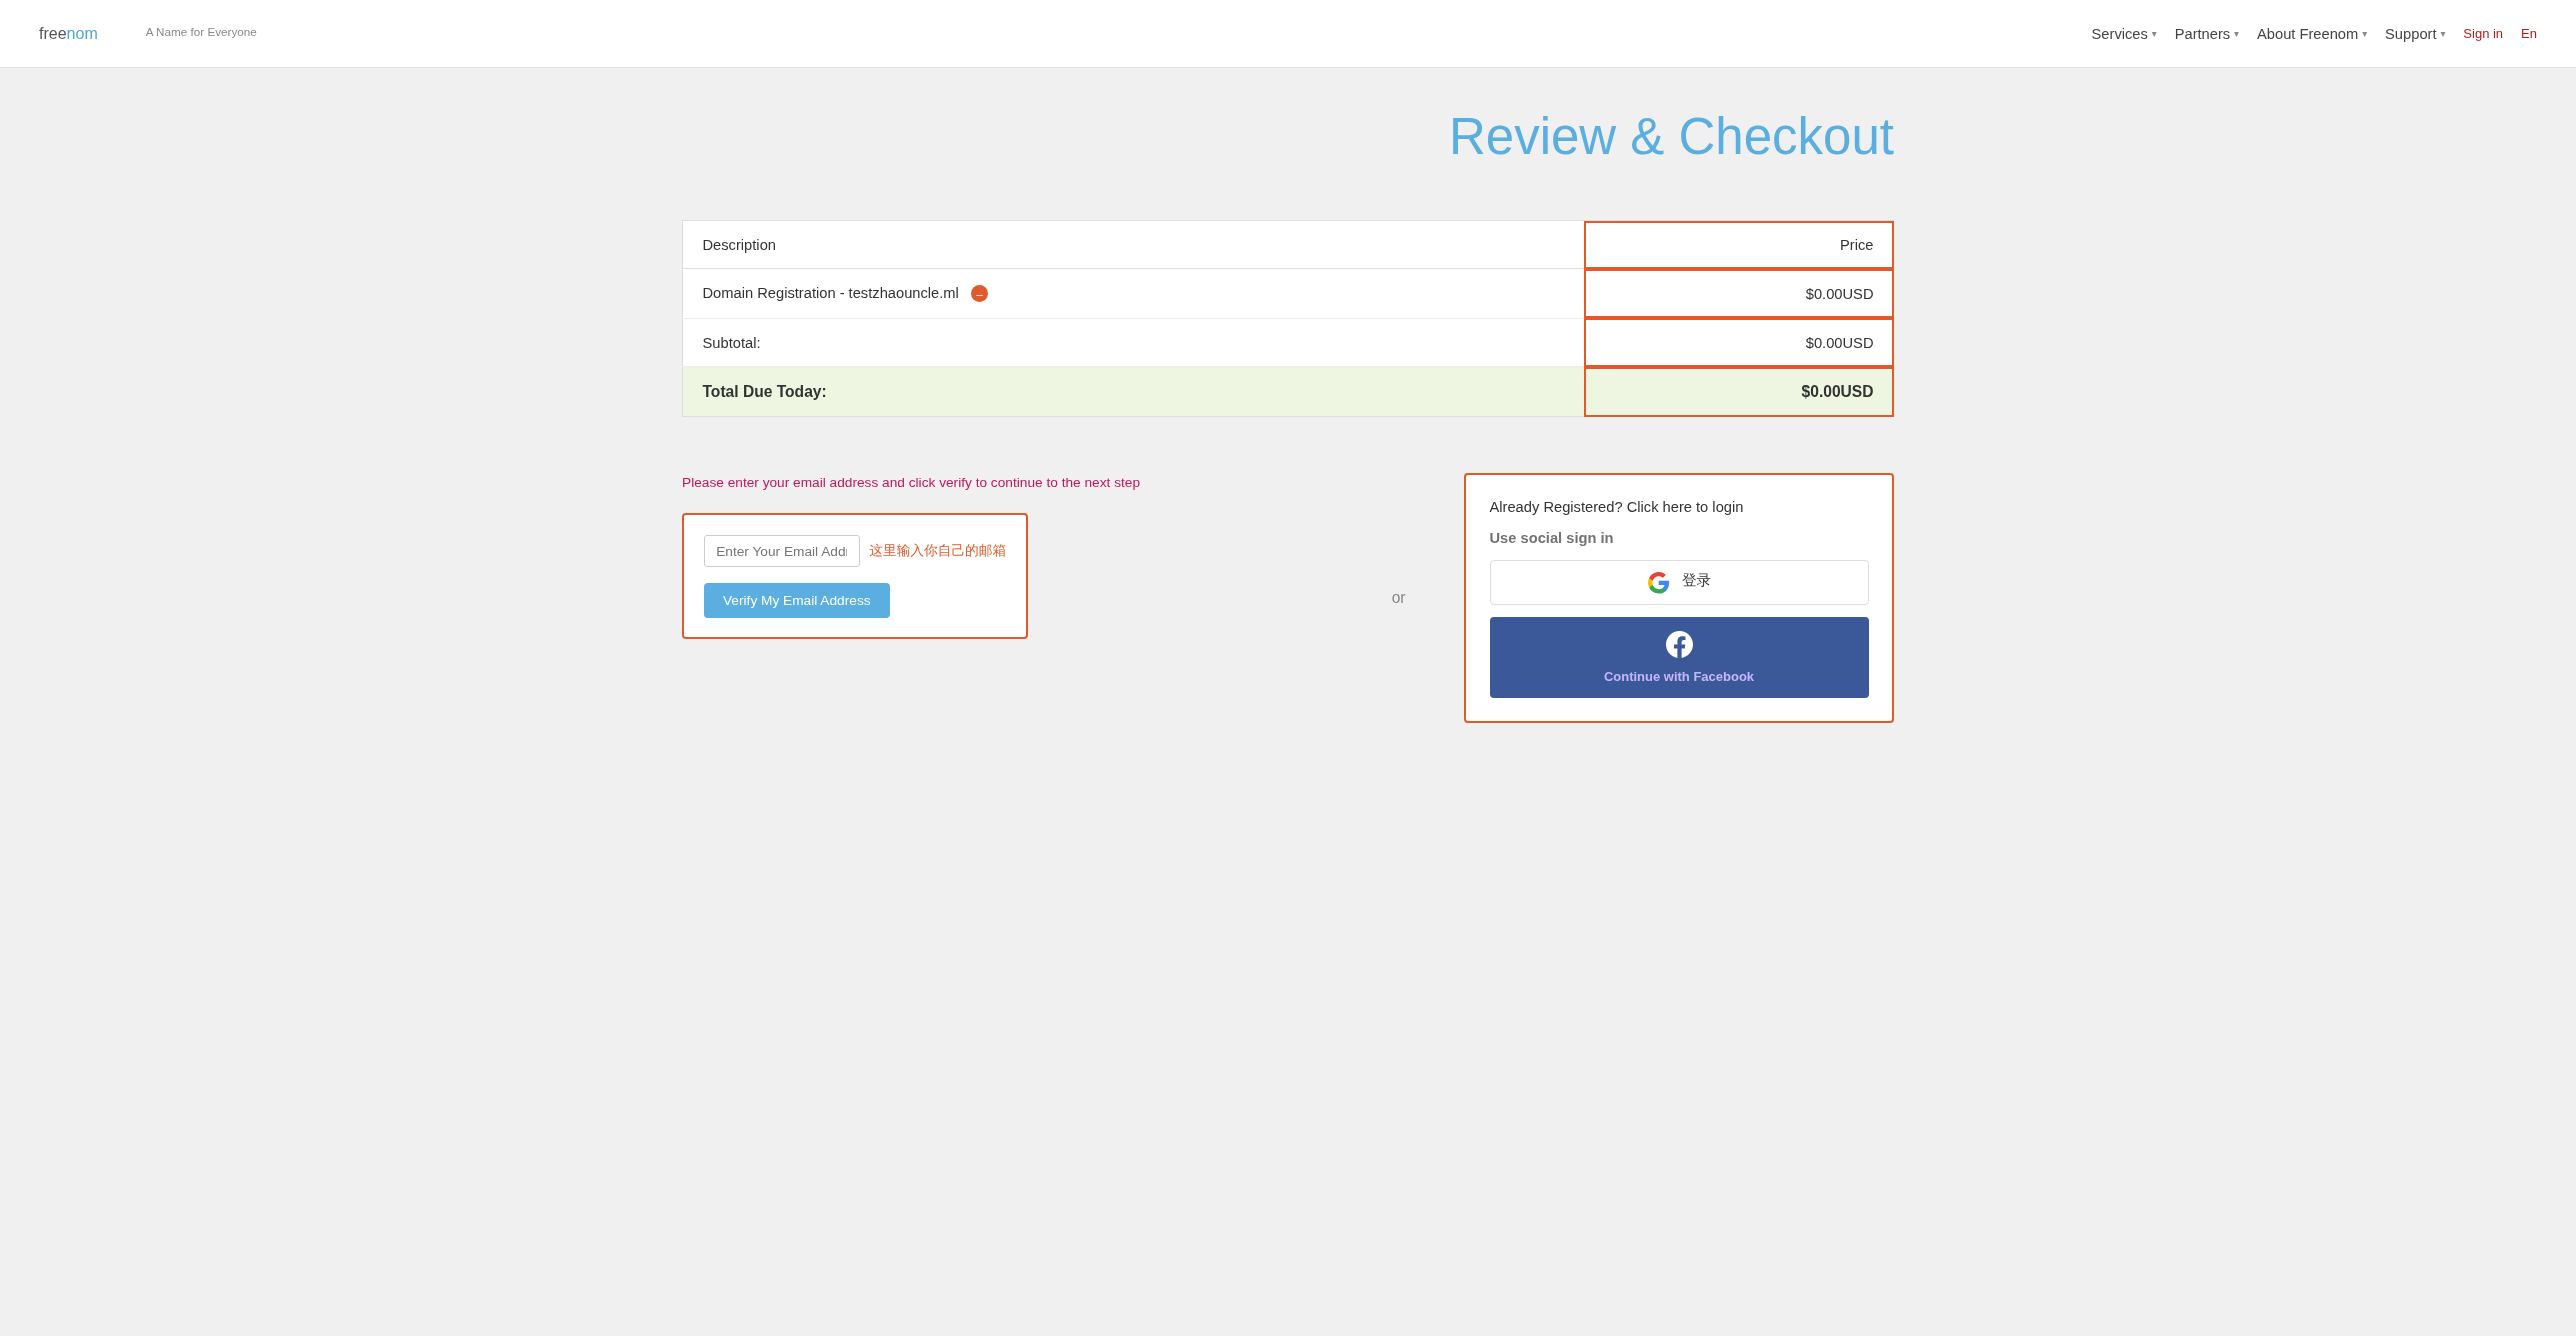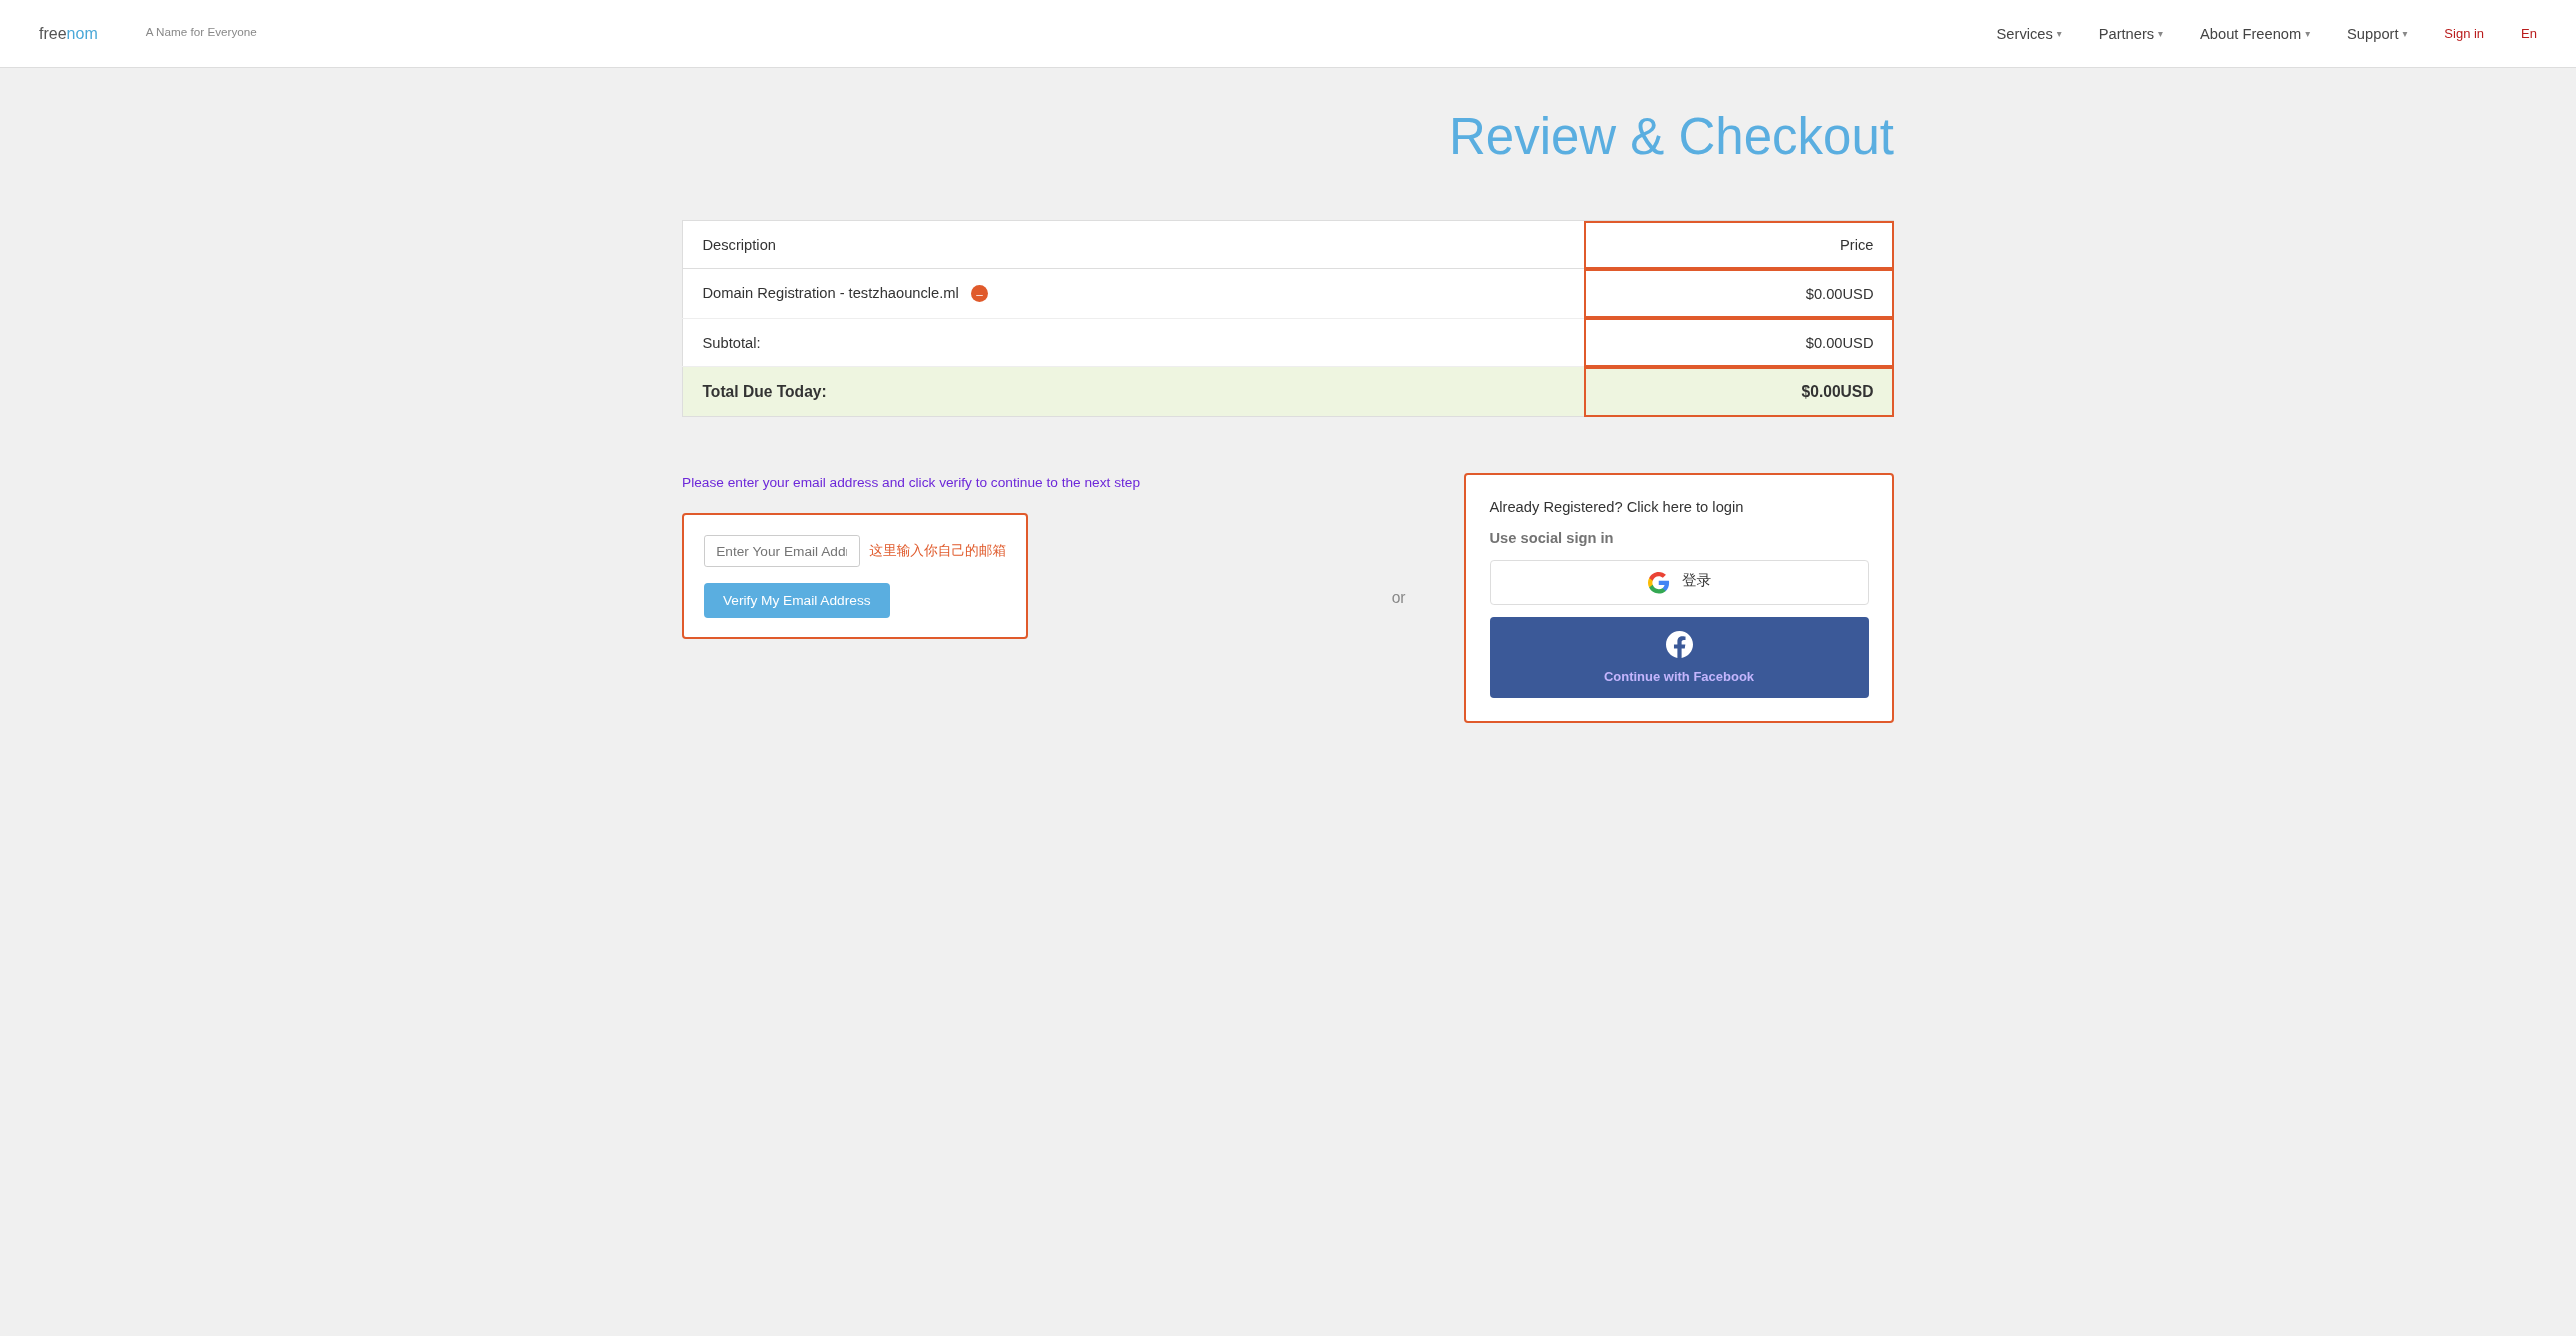--- a/index.html
+++ b/index.html
@@ -26,21 +26,21 @@
     }
     .logo-free { color: #555; }
     .logo-nom { color: #4aa8d8; }
     .logo-tagline {
       font-size: 11.7px;
       color: #888;
     }
     .nav {
       display: flex;
       align-items: center;
-      gap: 37px;
+      gap: 18px;
     }
     .nav-item {
       font-size: 14.7px;
       color: #444;
       cursor: pointer;
       display: flex;
       align-items: center;
       gap: 3.9px;
       white-space: nowrap;
     }
@@ -132,21 +132,21 @@
       align-items: flex-start;
       gap: 39px;
     }
 
     
     .email-section {
       flex: 1;
     }
     .email-desc {
       font-size: 13.7px;
-      color: #6d28d9;
+      color: #be185d;
       margin-bottom: 19.5px;
       line-height: 1.5;
     }
     .email-box {
       border: 2px solid #e05a2b;
       border-radius: 3.9px;
       padding: 19.5px;
       background: #fff;
       display: inline-block;
       min-width: 332px;

